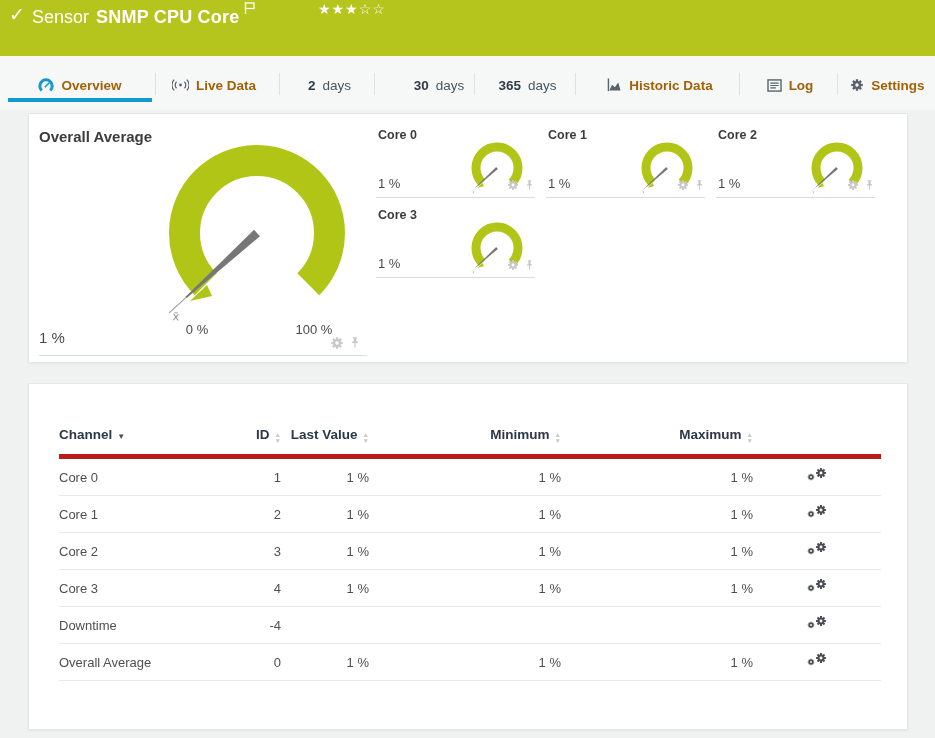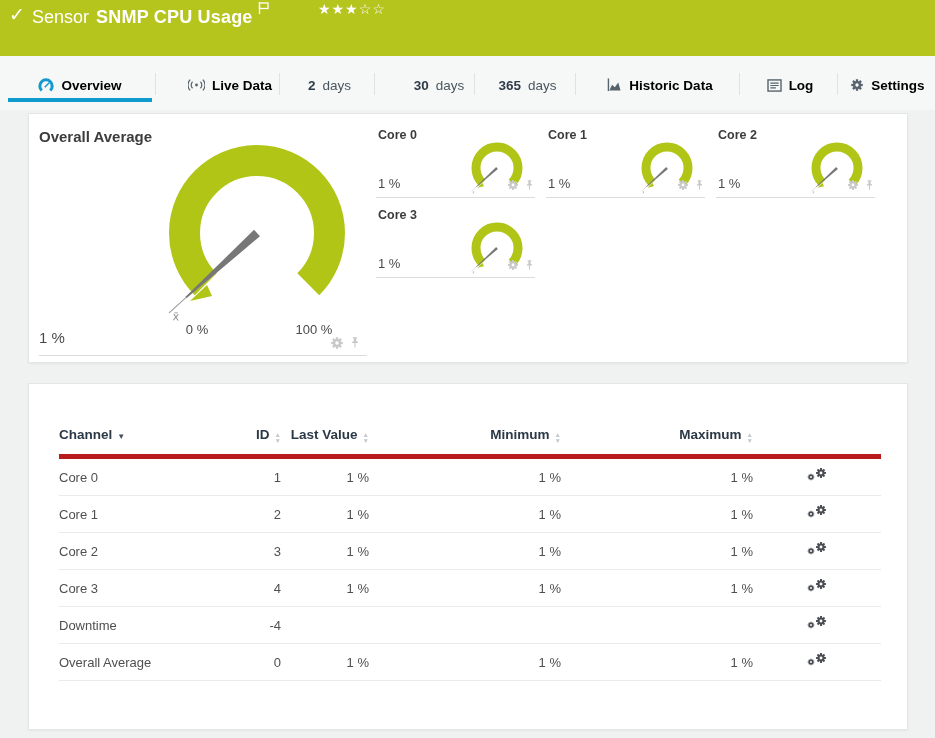--- a/index.html
+++ b/index.html
@@ -13,21 +13,21 @@
   .kind{font-weight:400;margin-right:7px;}
   .name{font-weight:bold;letter-spacing:.2px;}
   .flagwrap{display:inline-block;vertical-align:9px;margin-left:5px;}
   .stars{position:absolute;left:318px;top:1px;font-size:14px;letter-spacing:1px;color:#fff;}
   .status{position:absolute;left:49px;top:31px;font-size:11.5px;font-weight:bold;margin-top:44px;}
 
   
   .tabbar{position:absolute;top:56px;left:0;right:0;height:54px;background:#f6f7f7;}
   .tab{position:absolute;top:0;height:54px;display:flex;align-items:center;justify-content:center;
        gap:7px;font-size:13.5px;color:#44505a;cursor:pointer;box-sizing:border-box;padding-top:4px;}
-  .tab .lbl{font-weight:bold;color:#000000;}
+  .tab .lbl{font-weight:bold;color:#a16207;}
   .tab.plain .lbl{font-weight:normal;color:#4a565e;}
   .tab .num{font-weight:bold;color:#2f3d49;}
   .tab.active::after{content:"";position:absolute;left:0;right:0;bottom:8px;height:4px;background:#0f9bce;}
   .tabsep{position:absolute;top:17px;height:22px;width:1px;background:#dfe1e2;}
 
   
   .panel{position:absolute;left:28px;width:880px;background:#fff;border:1px solid #e3e5e6;
          box-shadow:0 1px 2px rgba(0,0,0,.05);box-sizing:border-box;}
   .panel.gauges{top:113px;height:250px;}
   .panel.tablepanel{top:383px;height:347px;}
@@ -72,42 +72,42 @@
   .icon-btn{cursor:pointer;display:inline-flex;}
 </style>
 </head>
 <body>
 
 <div class="page">
 
   <header class="topbar">
     <span class="chk">✓</span>
     <div class="titleline">
-      <span class="kind">Sensor</span><span class="name">SNMP CPU Usage</span><span class="flagwrap icon-btn" id="flag-slot">
+      <span class="kind">Sensor</span><span class="name">SNMP CPU Core</span><span class="flagwrap icon-btn" id="flag-slot">
           <svg width="11" height="12" viewBox="0 0 11 12" fill="none" stroke="#fff" stroke-width="1.3">
     <path d="M1.5 0v12"></path>
             <rect x="1.5" y="1" width="8.5" height="5.5"></rect>
           </svg>
         </span>
     </div>
     <span class="stars"><span>★★★</span><span>☆☆</span></span>
     <div class="status">OK</div>
   </header>
 
   <nav class="tabbar" id="tabbar">
       <div class="tab active" style="left: 8px; width: 144px;">
         <span class="icon-btn">
           <svg width="16" height="15" viewBox="0 0 18 17">
     <path d="M4.2 14.2A7 7 0 1 1 13.8 14.2" fill="none" stroke="#1598ce" stroke-width="3.4"></path>
     <line x1="7.6" y1="10.4" x2="12.6" y2="5.4" stroke="#1598ce" stroke-width="1.7"></line>
           </svg>
         </span>
         <span class="lbl">Overview</span>
       </div>
-      <div class="tab" style="left: 168px; width: 124px;">
+      <div class="tab" style="left: 152px; width: 124px;">
         <span class="icon-btn">
           <svg width="17" height="14" viewBox="0 0 18 14">
     <g fill="none" stroke="#57636d" stroke-width="1.3">
       <path d="M4.8 3.6a4.8 4.8 0 0 0 0 6.8"></path>
               <path d="M2.3 1.3a8.1 8.1 0 0 0 0 11.4"></path>
       <path d="M13.2 3.6a4.8 4.8 0 0 1 0 6.8"></path>
               <path d="M15.7 1.3a8.1 8.1 0 0 1 0 11.4"></path>
             </g>
     <circle cx="9" cy="7" r="1.5" fill="#57636d"></circle>
           </svg>

